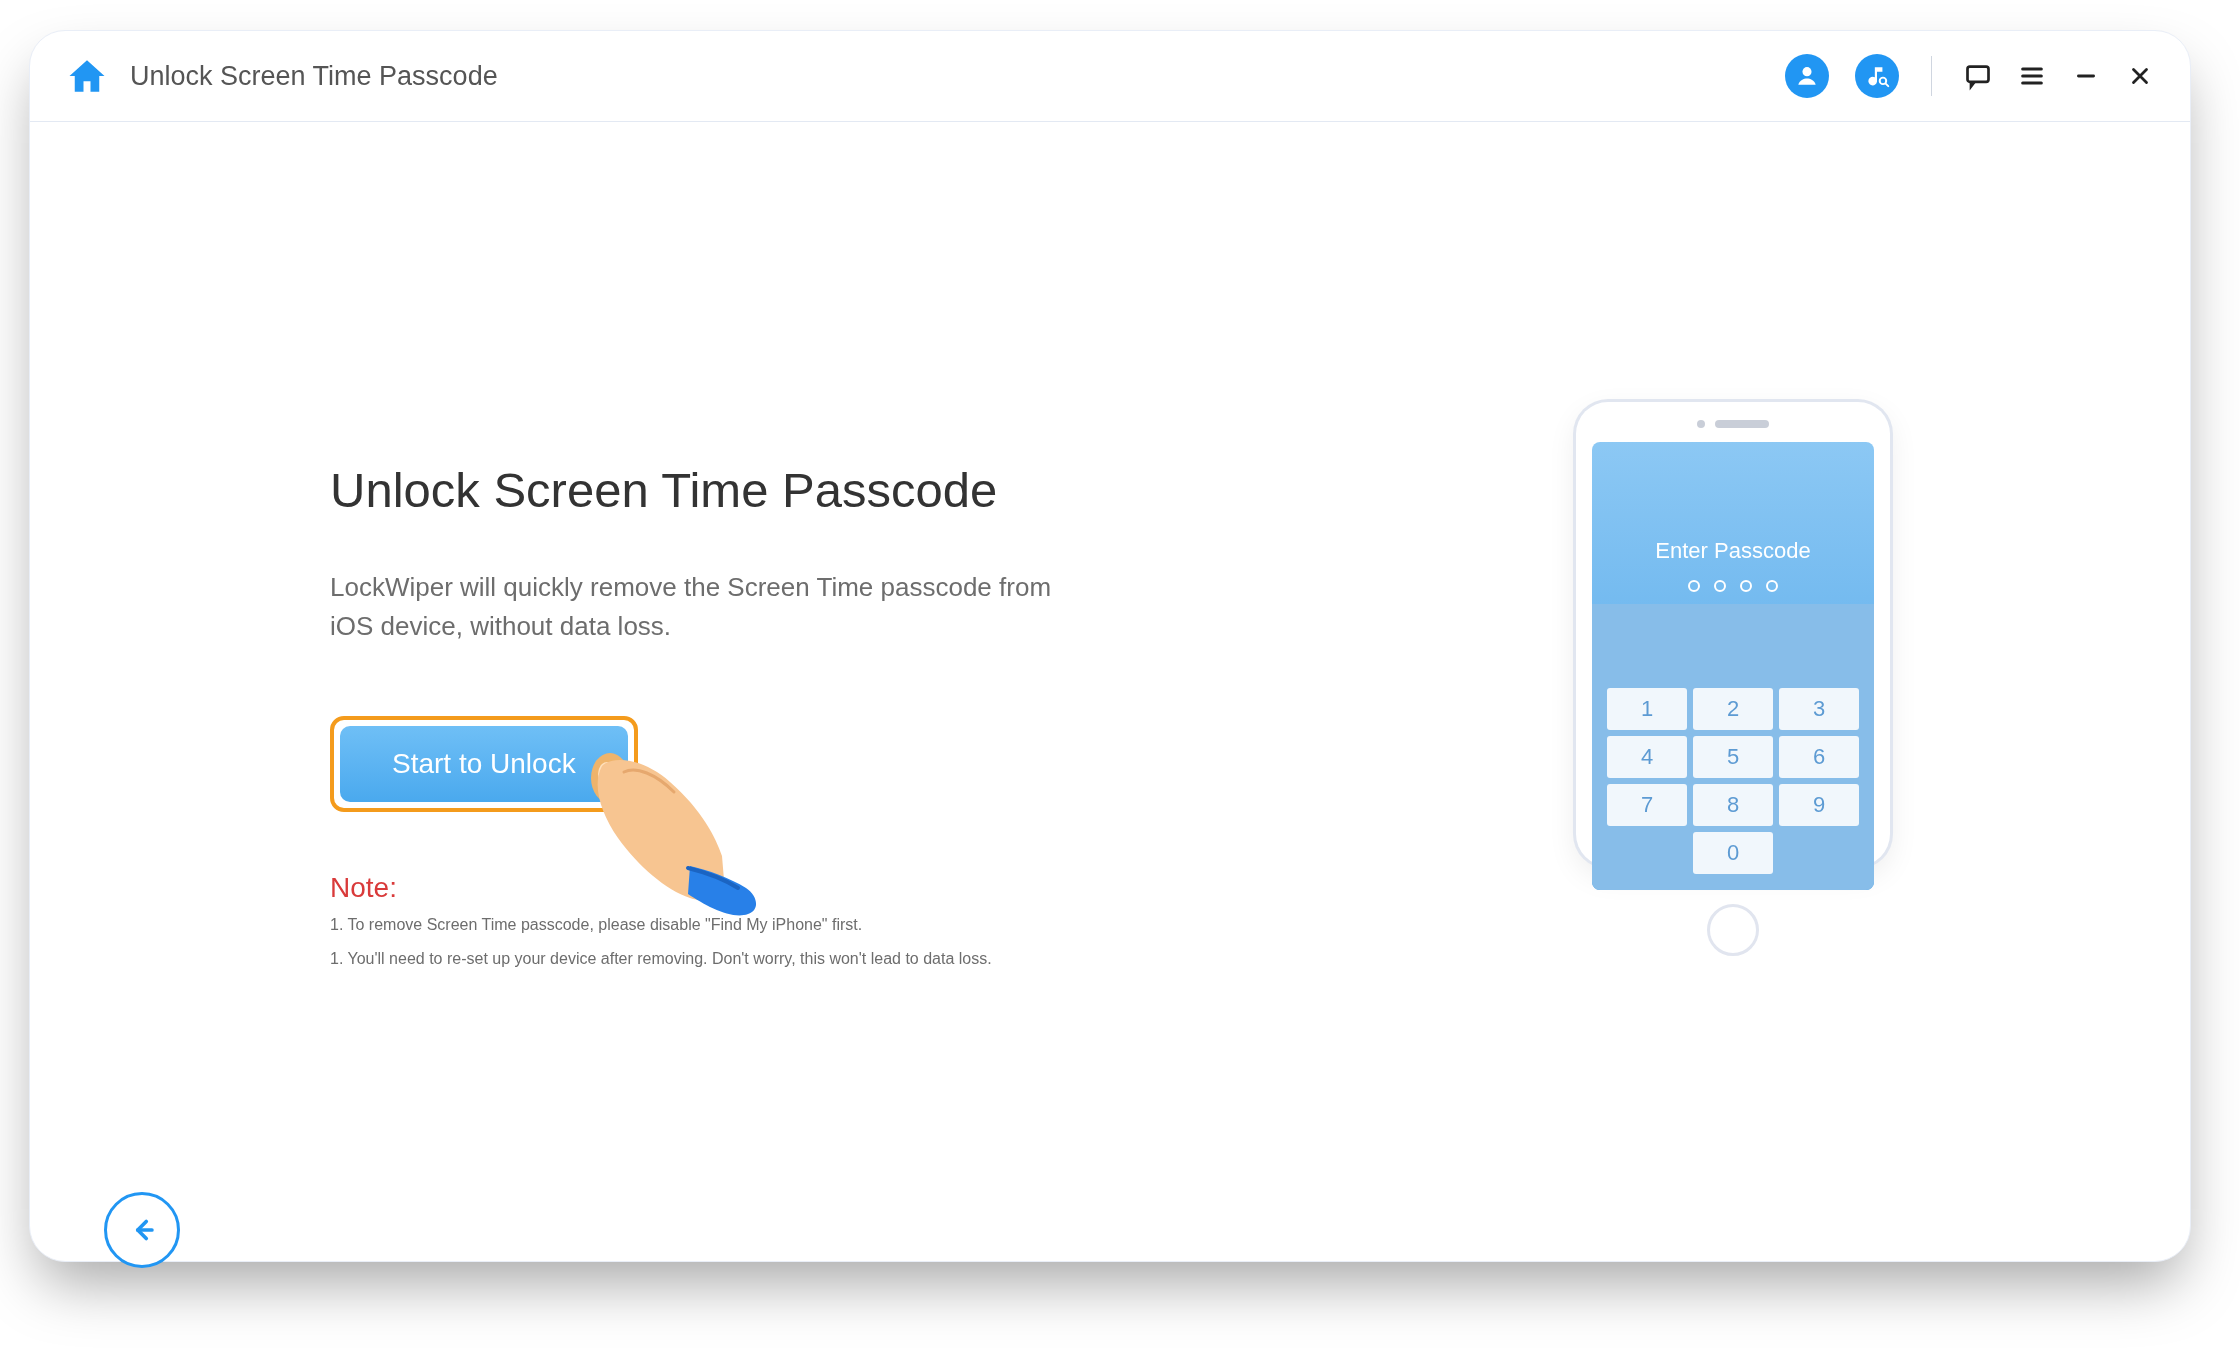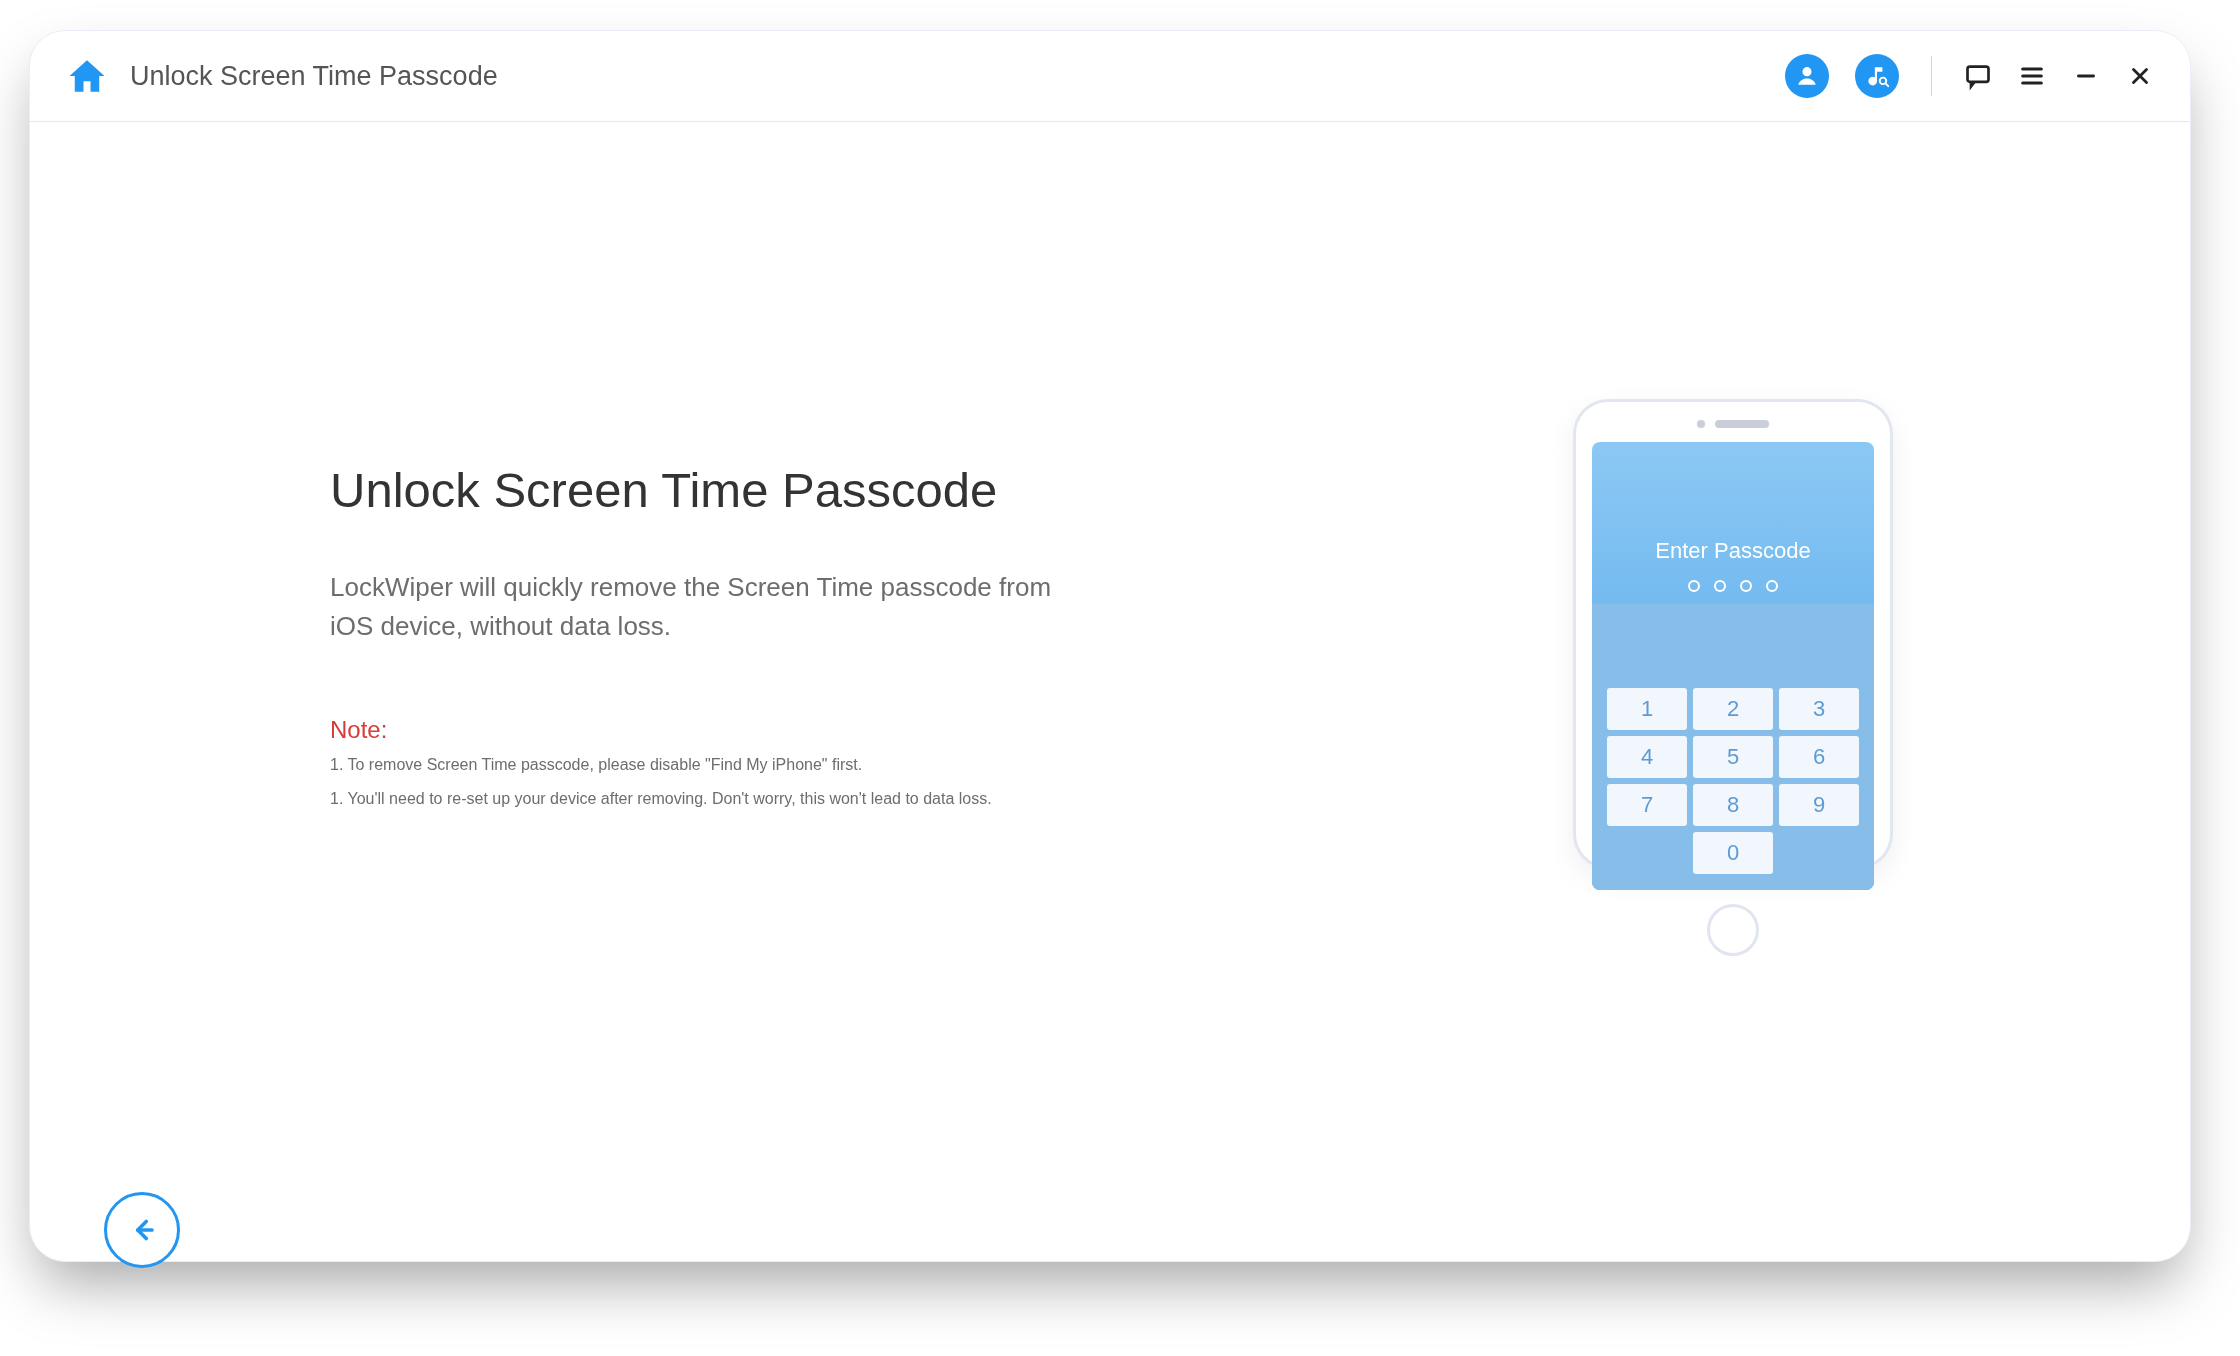--- a/index.html
+++ b/index.html
@@ -37,21 +37,21 @@
   .content{position:relative;width:100%;height:calc(100% - 90px);}
   .left{position:absolute;left:300px;top:340px;width:900px;}
   .main-title{font-size:49px;color:var(--txt);font-weight:400;margin:0 0 50px 0;}
   .desc{font-size:26px;color:var(--txt2);line-height:1.5;margin:8px 0 70px 0;max-width:760px;}
 
   .cta-wrap{position:relative;display:inline-block;border:4px solid var(--orange);border-radius:14px;padding:6px;margin-bottom:60px;}
   .cta-btn{border:none;background:linear-gradient(#6fbff6,#4aa9ee);color:#fff;font-size:28px;padding:22px 52px;border-radius:10px;cursor:pointer;}
   
   .hand{position:absolute;left:240px;top:26px;pointer-events:none;}
 
-  .note-hdr{font-size:24px;color:var(--red);font-weight:500;}
+  .note-hdr{font-size:28px;color:var(--red);font-weight:500;}
   .note-line{font-size:16px;color:var(--txt2);line-height:1.6;margin:8px 0;max-width:830px;}
 
   
   .phone{
     position:absolute;right:300px;top:280px;
     width:314px;height:464px;border-radius:32px;background:#fff;
     box-shadow:0 0 0 3px #e1e6f0, 0 10px 30px rgba(0,0,0,0.08);
     padding:18px 16px 24px 16px;box-sizing:border-box;
   }
   .earpiece{display:flex;align-items:center;justify-content:center;gap:10px;margin-bottom:14px;}
@@ -125,20 +125,33 @@
             </svg>
         </span>
       </div>
     </div>
 
     <div class="content">
       <div class="left">
         <h1 class="main-title">Unlock Screen Time Passcode</h1>
         <p class="desc">LockWiper will quickly remove the Screen Time passcode from iOS device, without data loss.</p>
 
+        <div class="cta-wrap">
+          <button class="cta-btn">Start to Unlock</button>
+
+          
+          <svg class="hand" width="200" height="170" viewBox="0 0 200 170">
+            <ellipse cx="36" cy="32" rx="19" ry="25" fill="#ffb45c" opacity="0.9"></ellipse>
+            <ellipse cx="33" cy="28" rx="9" ry="12" fill="#ffe1bd"></ellipse>
+            <path d="M28 20 C 40 8, 72 14, 96 36 C 128 64, 142 92, 148 110 L 150 134 C 150 150, 134 158, 116 152 C 92 144, 64 120, 44 92 C 26 66, 18 38, 28 20 Z" fill="#f7c591"></path>
+            <path d="M50 26 C 62 20, 82 28, 100 46" stroke="#e6a86e" stroke-width="3" fill="none" stroke-linecap="round"></path>
+            <path d="M116 120 C 134 124, 156 132, 172 142 C 184 150, 186 164, 174 168 C 158 174, 132 160, 114 148 Z" fill="#2880e8"></path>
+            <path d="M114 122 C 130 126, 150 133, 164 142" stroke="#1b64c2" stroke-width="4" fill="none" stroke-linecap="round"></path>
+          </svg>
+        </div>
 
         <div>
           <div class="note-hdr">Note:</div>
           <div class="note-line">1. To remove Screen Time passcode, please disable "Find My iPhone" first.</div>
           <div class="note-line">1. You'll need to re-set up your device after removing. Don't worry, this won't lead to data loss.</div>
         </div>
       </div>
 
       <div class="phone">
         <div class="earpiece">

